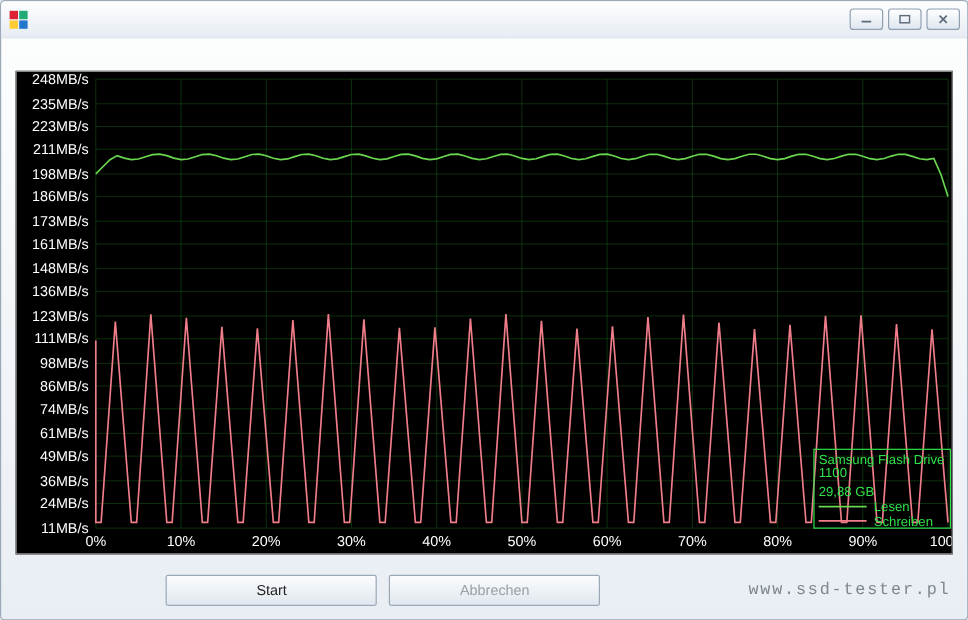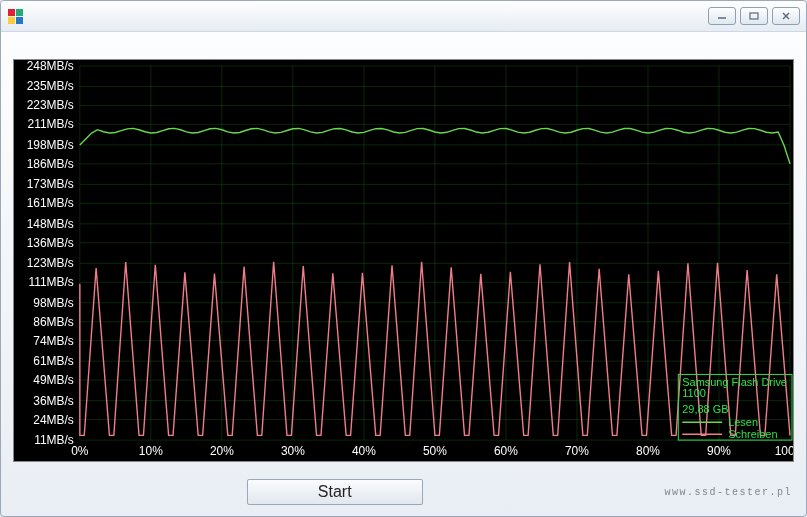--- a/index.html
+++ b/index.html
@@ -10,23 +10,23 @@
   .title-text{color:#4a5a6a;}
   .win-buttons{margin-left:auto;display:flex;gap:4px;}
   .win-btn{width:26px;height:16px;border:1px solid #8fa0b2;border-radius:3px;background:linear-gradient(#fefefe,#dfe7ef);display:flex;align-items:center;justify-content:center;color:#5a6b7c;font-size:10px;cursor:default;}
   .menubar{height:22px;display:flex;align-items:center;padding:0 8px;border-bottom:1px solid #d0d8e0;background:#f3f6fa;}
   .menu-item{padding:2px 8px;color:#222;cursor:default;}
   .chart-area{position:absolute;left:12px;right:12px;top:58px;bottom:54px;background:#000;border:1px solid #888;}
   .chart-area svg{width:100%;height:100%;display:block;}
   .legend-box{fill:none;stroke:#2fe24a;}
   .legend-text{fill:#2fe24a;font-size:11px;font-family:Arial,sans-serif;}
   .footer{position:absolute;left:0;right:0;bottom:0;height:48px;display:flex;align-items:center;padding:0 14px;}
-  .btn{height:24px;border:1px solid #9aa8b7;border-radius:2px;background:linear-gradient(#fafcfe,#e1e7ee);display:flex;align-items:center;justify-content:center;font-size:16px;color:#222;}
+  .btn{height:24px;border:1px solid #9aa8b7;border-radius:2px;background:linear-gradient(#fafcfe,#e1e7ee);display:flex;align-items:center;justify-content:center;font-size:12px;color:#222;}
   .btn.dis{color:#9aa0a6;}
-  .watermark{color:#7f878f;font-size:10px;letter-spacing:1.5px;font-family:"Courier New",monospace;text-align:center;}
+  .watermark{color:#7f878f;font-size:14px;letter-spacing:1.5px;font-family:"Courier New",monospace;text-align:center;}
 </style>
 </head>
 <body>
 
 <div class="window">
 
   <div class="titlebar">
     <div class="icon">
       <span style="background:#d23"></span>
         <span style="background:#2a7"></span>
@@ -135,17 +135,18 @@
         <text class="legend-text" x="716" y="368">Lesen</text>
         <line x1="670" y1="376" x2="710" y2="376" stroke="#f07d8a" stroke-width="1.5"></line>
         <text class="legend-text" x="716" y="380">Schreiben</text>
       </g>
     </svg>
   </div>
 
   <div class="footer">
     <div style="flex:1"></div>
     <div class="btn" style="width:174px;margin-right:10px;">Start</div>
+    <div class="btn dis" style="width:174px;">Abbrechen</div>
     <div style="flex:1"></div>
     <div class="watermark">www.ssd-tester.pl</div>
   </div>
 
 </div>
 
 </body></html>

